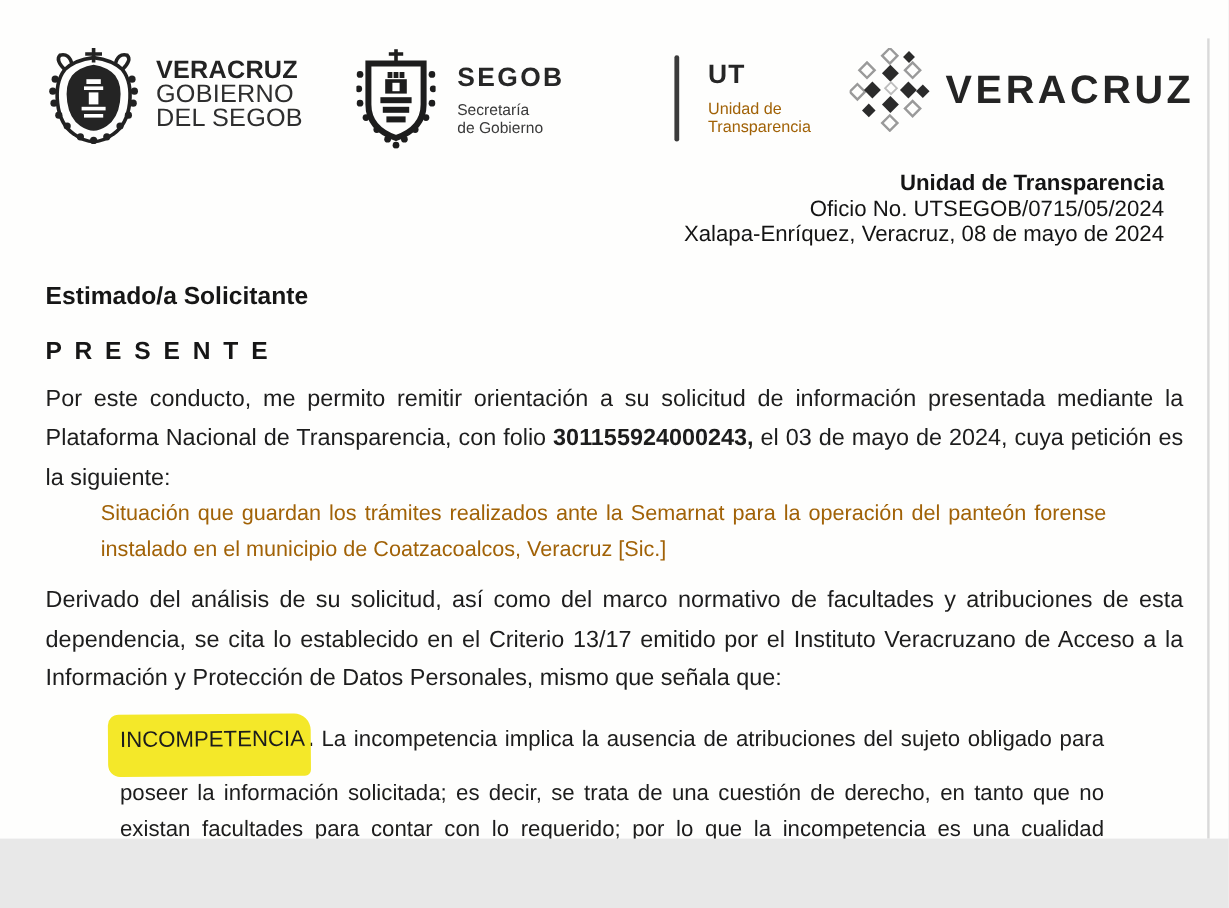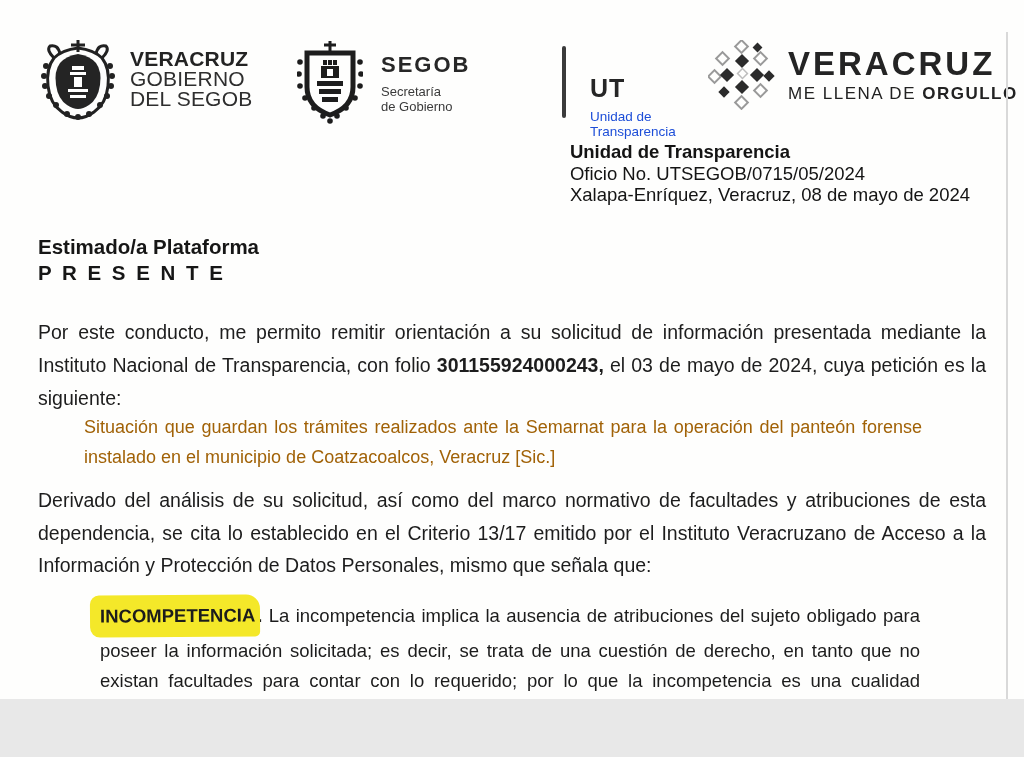--- a/index.html
+++ b/index.html
@@ -21,53 +21,53 @@
   .lg-veracruz-edo .txt .light { font-weight: normal; color: #2e2e2e; }
 
   .lg-segob { left: 297px; top: 40px; }
   .lg-segob .txt { margin-left: 18px; }
   .lg-segob .big { font-weight: bold; font-size: 22px; letter-spacing: 2px; color: #272727; line-height: 30px; }
   .lg-segob .small { font-size: 13px; color: #3a3a3a; line-height: 15px; margin-top: 4px; }
 
   .hdr-divider { position: absolute; left: 562px; top: 46px; width: 4px; height: 72px; background: #3b3b3b; border-radius: 2px; }
 
   .lg-ut { left: 590px; top: 50px; }
-  .lg-ut .big { font-weight: bold; font-size: 25px; letter-spacing: 1px; color: #262626; line-height: 24px; margin-top: 26px; }
-  .lg-ut .small { font-size: 13.5px; color: #1d4ed8; line-height: 15px; margin-top: 9px; }
+  .lg-ut .big { font-weight: bold; font-size: 22px; letter-spacing: 1px; color: #262626; line-height: 24px; }
+  .lg-ut .small { font-size: 13.5px; color: #a16207; line-height: 15px; margin-top: 9px; }
 
   .lg-orgullo { left: 708px; top: 40px; }
   .lg-orgullo .txt { margin-left: 12px; }
   .lg-orgullo .brand { font-weight: bold; font-size: 33px; letter-spacing: 3px; color: #242424; line-height: 34px; }
   .lg-orgullo .tagline { font-size: 17px; letter-spacing: 1.5px; color: #222; margin-top: 3px; }
 
   
   .letterhead {
     position: absolute; right: 54px; top: 141px;
-    font-size: 18.5px; line-height: 21.5px; color: #141414;
+    text-align: right; font-size: 18.5px; line-height: 21.5px; color: #141414;
     white-space: nowrap;
   }
   .letterhead .b { font-weight: bold; }
 
   
   .salutation { position: absolute; left: 38px; top: 235px; font-weight: bold; font-size: 20.5px; color: #161616; }
-  .salutation .presente { margin-top: 2px; letter-spacing: 2.5px; }
+  .salutation .presente { margin-top: 22px; letter-spacing: 2.5px; }
 
   
   .para { position: absolute; text-align: justify; color: #1d1d1d; }
   .p1 { left: 38px; top: 316px; width: 948px; font-size: 19.5px; line-height: 33px; }
   .quote1 { left: 84px; top: 412px; width: 838px; font-size: 18px; line-height: 30px; color: #a16207; }
   .p2 { left: 38px; top: 484px; width: 948px; font-size: 19.5px; line-height: 32.5px; }
   .quote2 { left: 100px; top: 601px; width: 820px; font-size: 18.5px; line-height: 30.5px; color: #1c1c1c; }
   .b { font-weight: bold; }
 
   .hl {
     display: inline-block;
     background: #f4e829;
-    font-weight: bold;
-    padding: 6px 5px 5px 10px;
+    font-weight: normal;
+    padding: 6px 5px 15px 10px;
     margin: -6px -3px -1px -10px;
     border-radius: 9px 14px 5px 10px;
     transform: rotate(-0.4deg);
   }
 
   .cutoff-line {
     position: absolute; left: 38px; top: 744px; width: 948px;
     font-size: 19.5px; line-height: 33px; text-align: justify;
     color: #2a2a2a; white-space: nowrap; overflow: hidden;
   }
@@ -202,36 +202,35 @@
             <rect x="46" y="2" width="7" height="7" transform="rotate(45 49.5 5.5)"></rect>
           </g>
           <g fill="none" stroke="#bdbdbd" stroke-width="1.5">
             <rect x="31" y="28" width="7" height="7" transform="rotate(45 34.5 31.5)"></rect>
           </g>
         </g>
       </svg>
     </span>
     <div class="txt">
       <div class="brand">VERACRUZ</div>
-      <div class="tagline"><span>ME LLENA DE </span><span class="b">ORGULLO</span></div>
     </div>
   </div>
 
   <div class="letterhead">
     <div class="b">Unidad de Transparencia</div>
     <div>Oficio No. UTSEGOB/0715/05/2024</div>
     <div>Xalapa-Enríquez, Veracruz, 08 de mayo de 2024</div>
   </div>
 
   <div class="salutation">
-    <div>Estimado/a Plataforma</div>
+    <div>Estimado/a Solicitante</div>
     <div class="presente">P R E S E N T E</div>
   </div>
 
-  <p class="para p1"><span>Por este conducto, me permito remitir orientación a su solicitud de información presentada mediante la Instituto Nacional de Transparencia, con folio </span><span class="b">301155924000243,</span><span> el 03 de mayo de 2024, cuya petición es la siguiente:</span></p>
+  <p class="para p1"><span>Por este conducto, me permito remitir orientación a su solicitud de información presentada mediante la Plataforma Nacional de Transparencia, con folio </span><span class="b">301155924000243,</span><span> el 03 de mayo de 2024, cuya petición es la siguiente:</span></p>
 
   <p class="para quote1">Situación que guardan los trámites realizados ante la Semarnat para la operación del panteón forense instalado en el municipio de Coatzacoalcos, Veracruz  [Sic.]</p>
 
   <p class="para p2">Derivado del análisis de su solicitud, así como del marco normativo de facultades y atribuciones de esta dependencia, se cita lo establecido en el Criterio 13/17 emitido por el Instituto Veracruzano de Acceso a la Información y Protección de Datos Personales, mismo que señala que:</p>
 
   <p class="para quote2"><span class="hl">INCOMPETENCIA</span><span class="b">.</span><span> La incompetencia implica la ausencia de atribuciones del sujeto obligado para poseer la información solicitada; es decir, se trata de una cuestión de derecho, en tanto que no existan facultades para contar con lo requerido; por lo que la incompetencia es una cualidad atribuida al sujeto obligado que la declara.</span></p>
 
   <div class="cutoff-line">Con fundamento en lo que señala el artículo 174 fracciones VII y VIII, 147 de la</div>
 
   <div class="scan-edge"></div>

